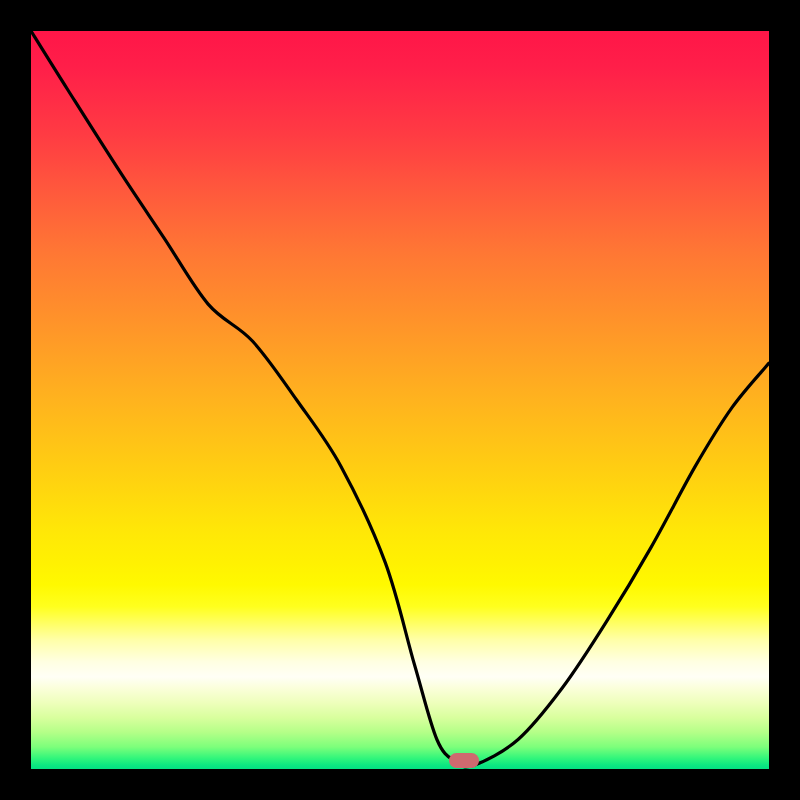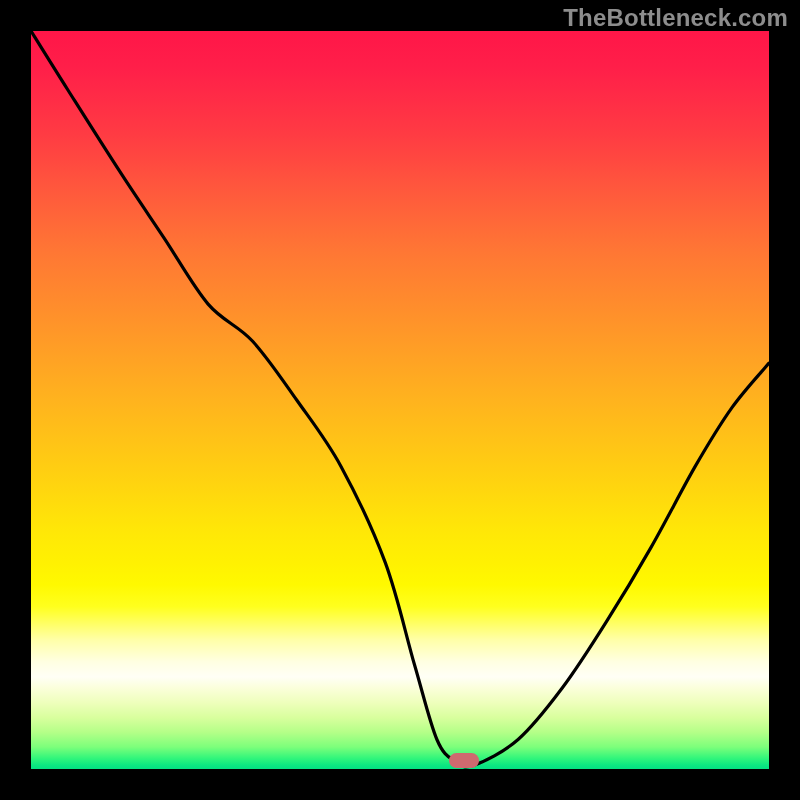--- a/index.html
+++ b/index.html
@@ -81,21 +81,20 @@
     width: 30px;
     height: 15px;
     background: #ce6a6f;
     border-radius: 8px;
   }
 </style>
 </head>
 <body>
 
 <div class="frame">
-  <div class="watermark">TheBottleneck.com</div>
 
   <div class="plot">
     <div class="gradient"></div>
 
     <svg class="curve" viewBox="0 0 738 738" preserveAspectRatio="none">
       <path fill="none" stroke="#000" stroke-width="3.2" stroke-linecap="round" stroke-linejoin="round" d="M 0.0 0.0 C 6.1 9.8, 22.1 35.7, 36.9 59.0 C 51.7 82.4, 72.6 115.6, 88.6 140.2 C 104.5 164.8, 118.1 184.5, 132.8 206.6 C 147.6 228.8, 162.4 255.8, 177.1 273.1 C 191.9 290.3, 206.6 294.0, 221.4 310.0 C 236.2 326.0, 250.9 348.1, 265.7 369.0 C 280.4 389.9, 295.2 408.4, 310.0 435.4 C 324.7 462.5, 341.9 498.2, 354.2 531.4 C 366.5 564.6, 375.1 605.2, 383.8 634.7 C 392.4 664.2, 399.1 692.5, 405.9 708.5 C 412.7 724.5, 418.2 726.3, 424.3 730.6 C 430.5 734.9, 432.3 738.0, 442.8 734.3 C 453.3 730.6, 472.3 721.4, 487.1 708.5 C 501.8 695.6, 516.6 676.5, 531.4 656.8 C 546.1 637.1, 560.9 613.8, 575.6 590.4 C 590.4 567.0, 605.2 542.4, 619.9 516.6 C 634.7 490.8, 650.7 458.8, 664.2 435.4 C 677.7 412.1, 688.8 393.6, 701.1 376.4 C 713.4 359.2, 731.9 339.5, 738.0 332.1 "></path>
     </svg>
 
     <div class="marker" style="left:418px; top:722px;"></div>
   </div>

